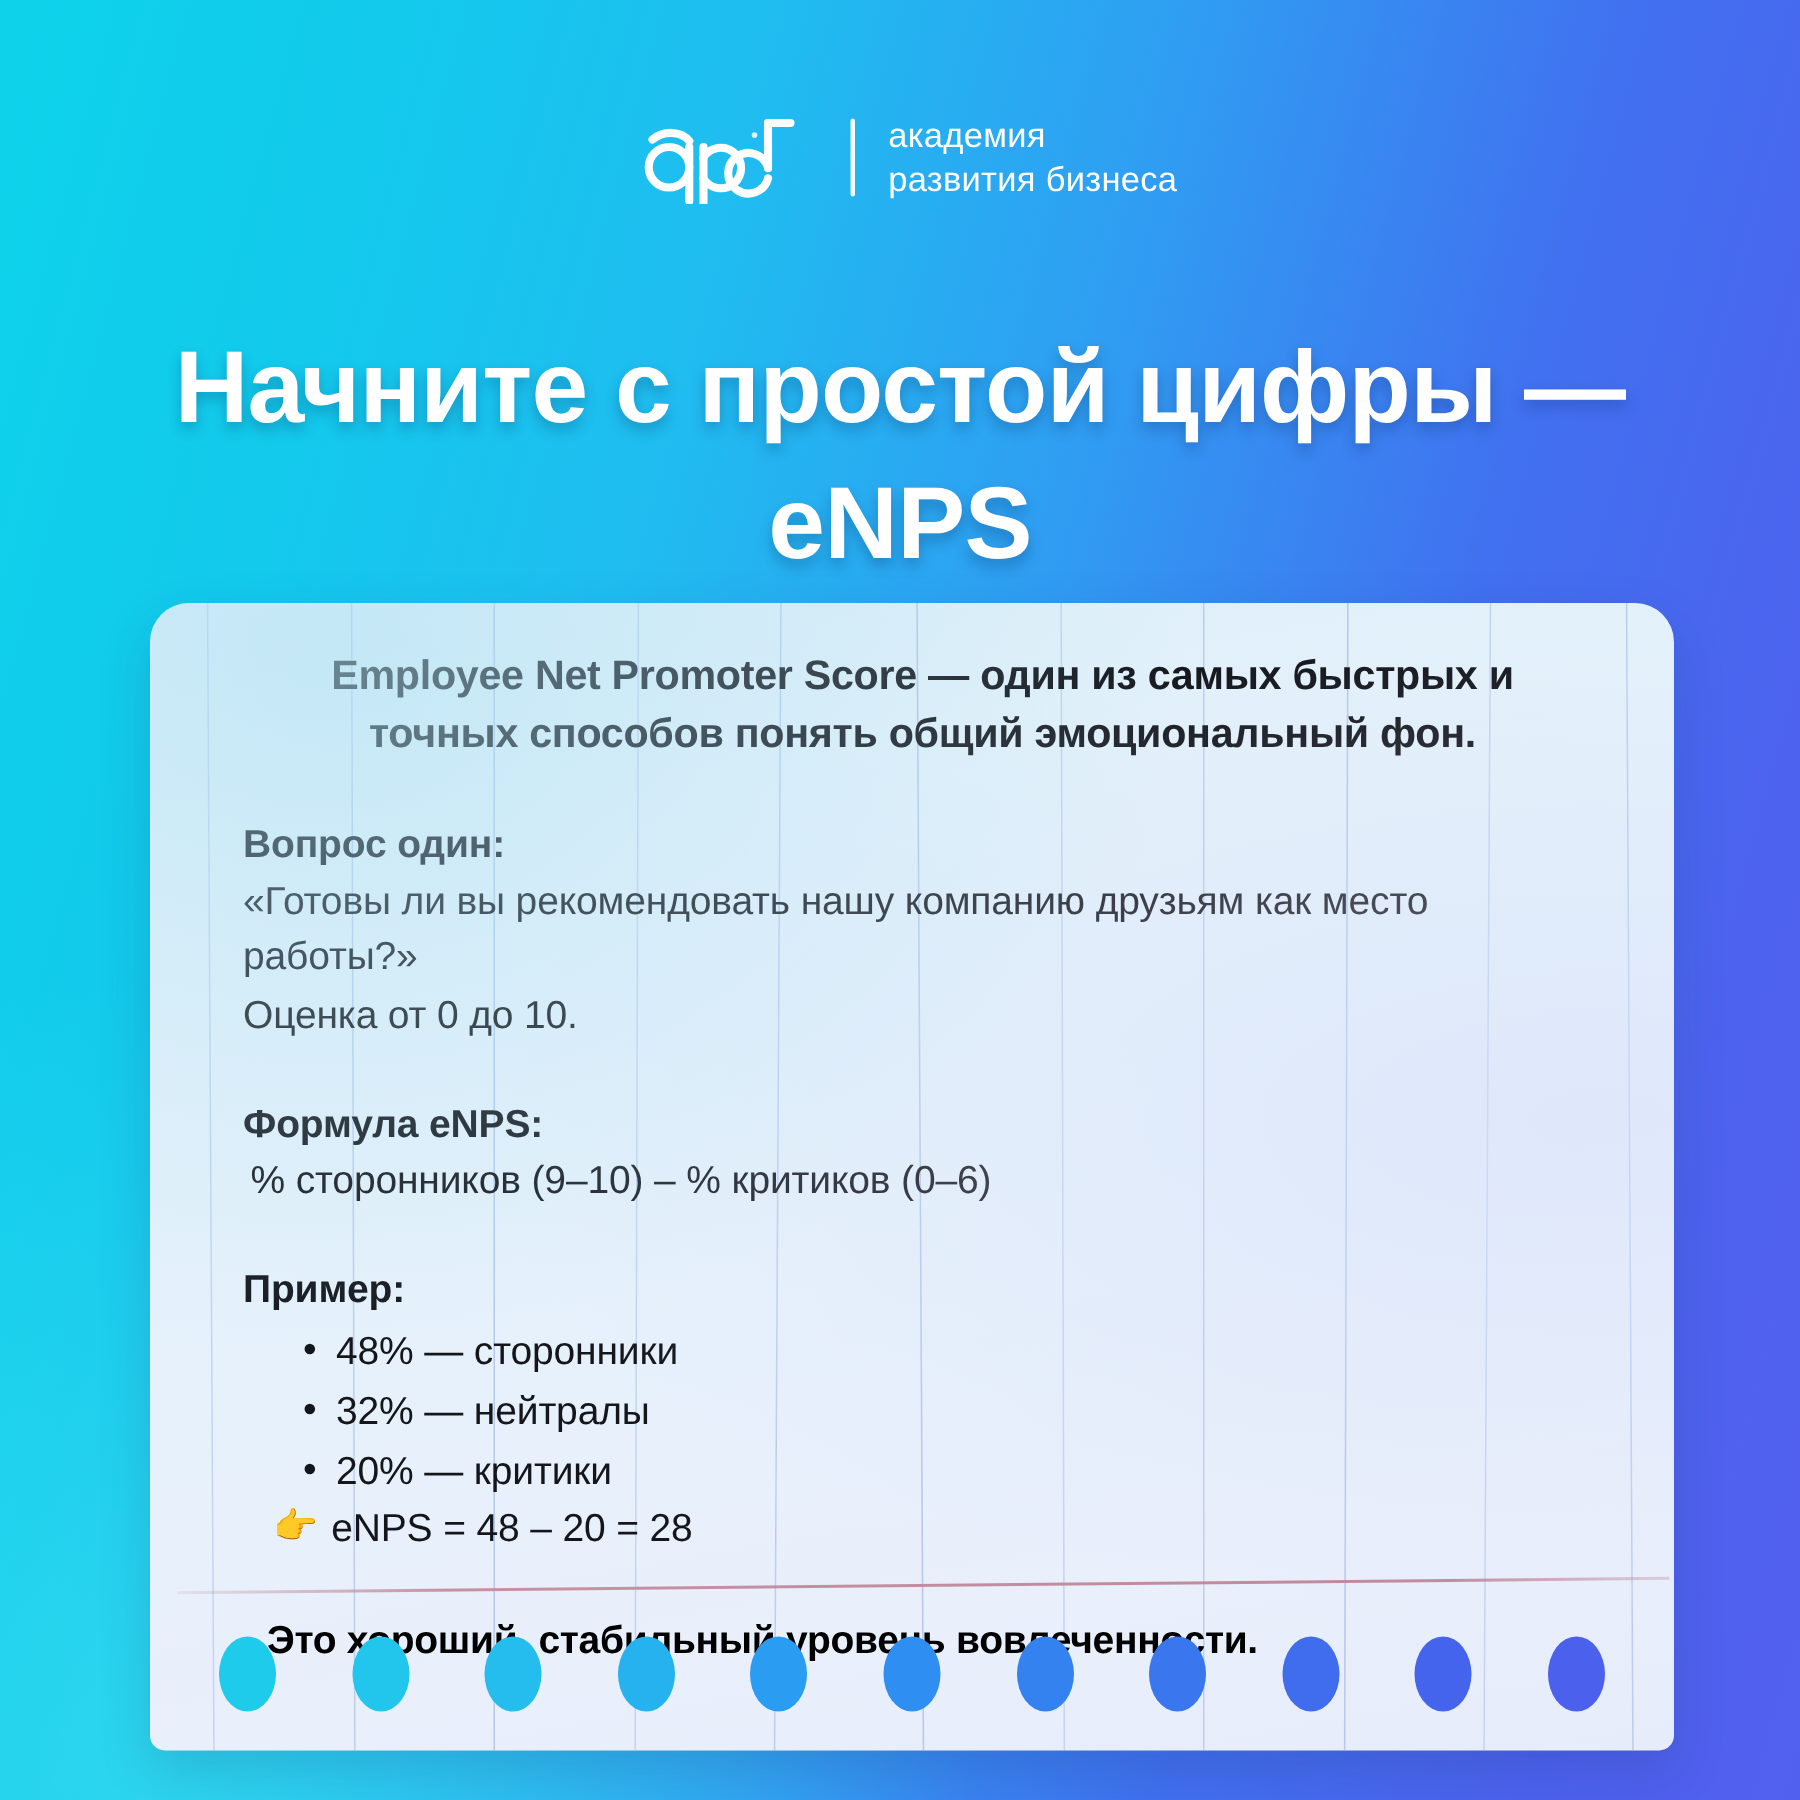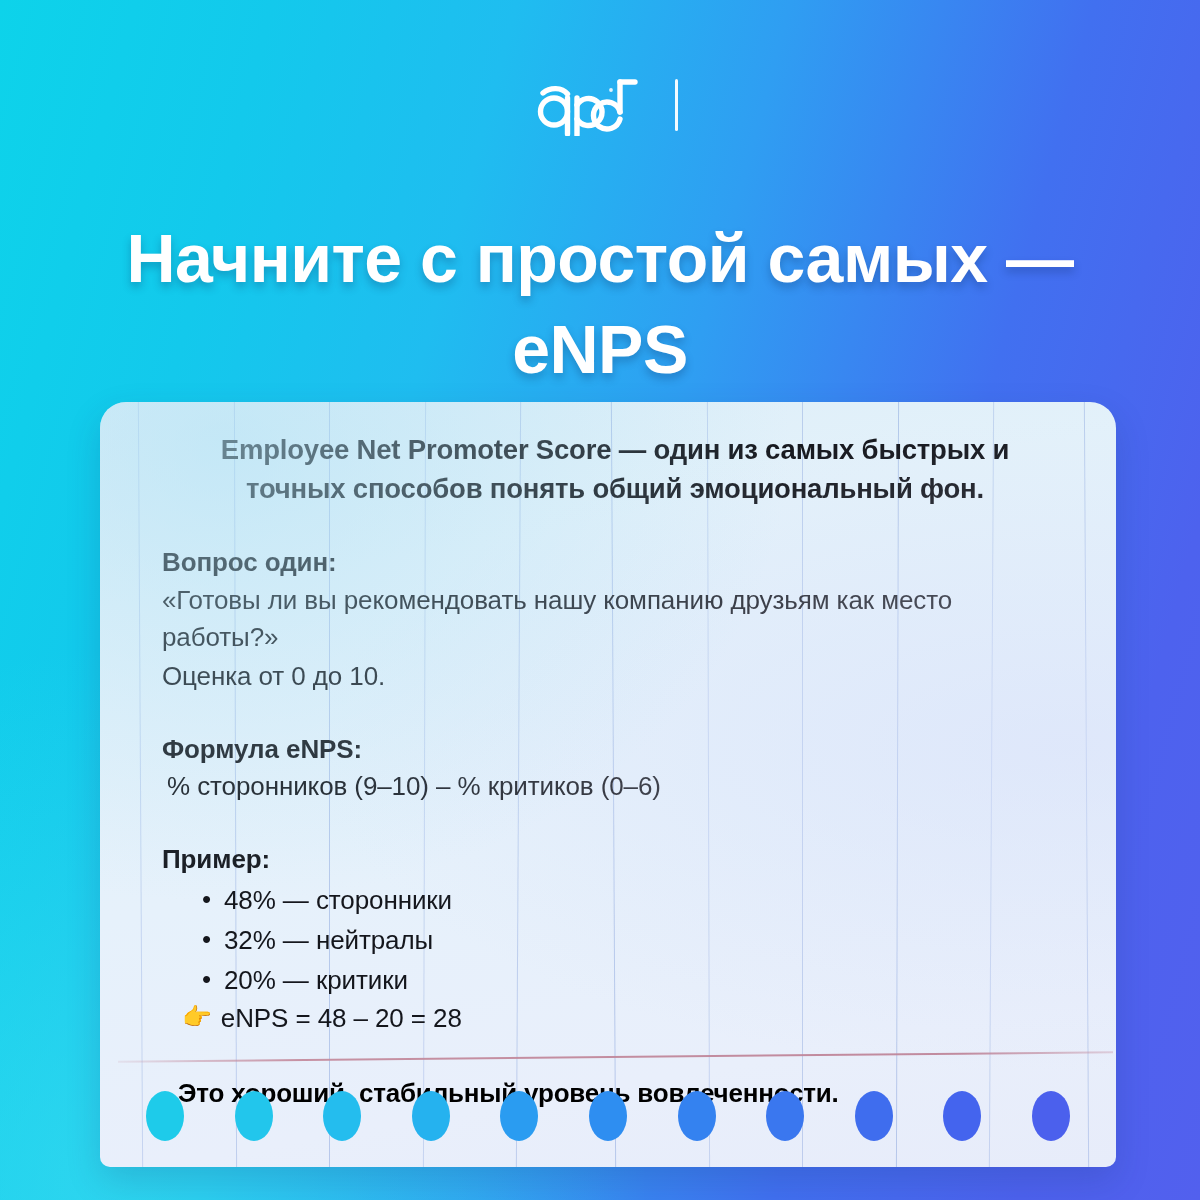--- a/index.html
+++ b/index.html
@@ -239,23 +239,27 @@
         <path d="M54 31 A13.5 13.5 0 1 1 54 45"></path>
 
         <path d="M97 8 L112 8"></path>
         <path d="M97 8 L97 38"></path>
         <path d="M97 38 A13.5 13.5 0 1 0 97 45"></path>
       </g>
       <circle cx="88" cy="16" r="1.9" fill="#ffffff" opacity="0.85"></circle>
     </svg>
   </div>
   <div class="logo-divider"></div>
+  <div class="logo-words">
+    <div>академия</div>
+    <div>развития бизнеса</div>
+  </div>
 </div>
 
-<div class="headline">Начните с простой самых — eNPS</div>
+<div class="headline">Начните с простой цифры — eNPS</div>
 
 <div class="paper">
 
   <div class="rulings">
       <div class="rule" style="left: 40px; background: rgba(120, 150, 215, 0.3); transform: rotate(-0.32deg);"></div>
       <div class="rule" style="left: 134.6px; background: rgba(120, 150, 215, 0.37); transform: rotate(-0.16deg);"></div>
       <div class="rule" style="left: 229.2px; background: rgba(120, 150, 215, 0.44); transform: rotate(0deg);"></div>
       <div class="rule" style="left: 323.8px; background: rgba(120, 150, 215, 0.3); transform: rotate(0.16deg);"></div>
       <div class="rule" style="left: 418.4px; background: rgba(120, 150, 215, 0.37); transform: rotate(0.32deg);"></div>
       <div class="rule" style="left: 513px; background: rgba(120, 150, 215, 0.44); transform: rotate(-0.32deg);"></div>

